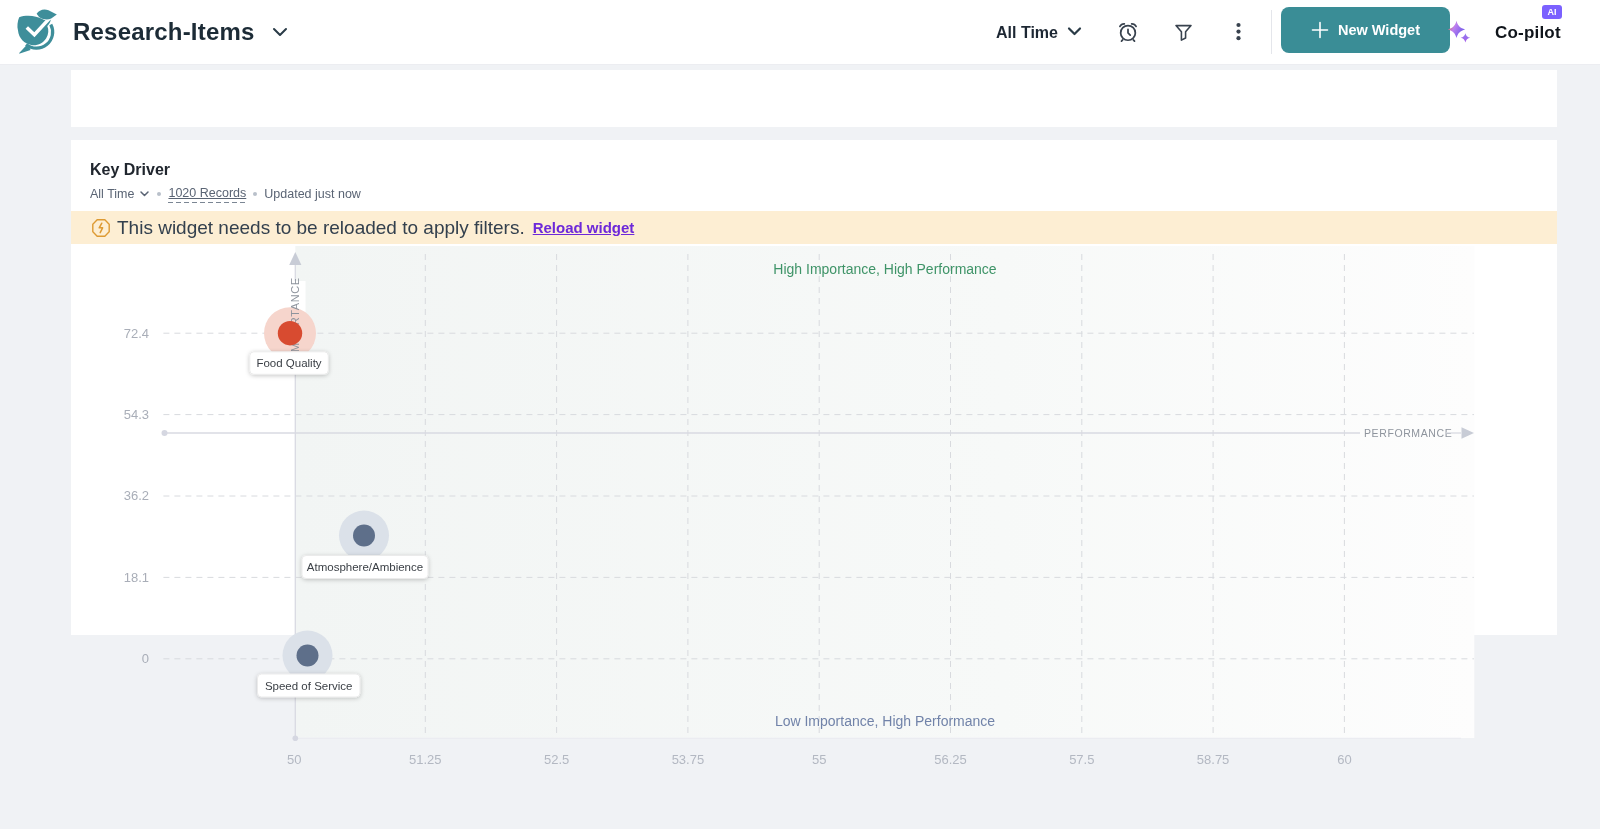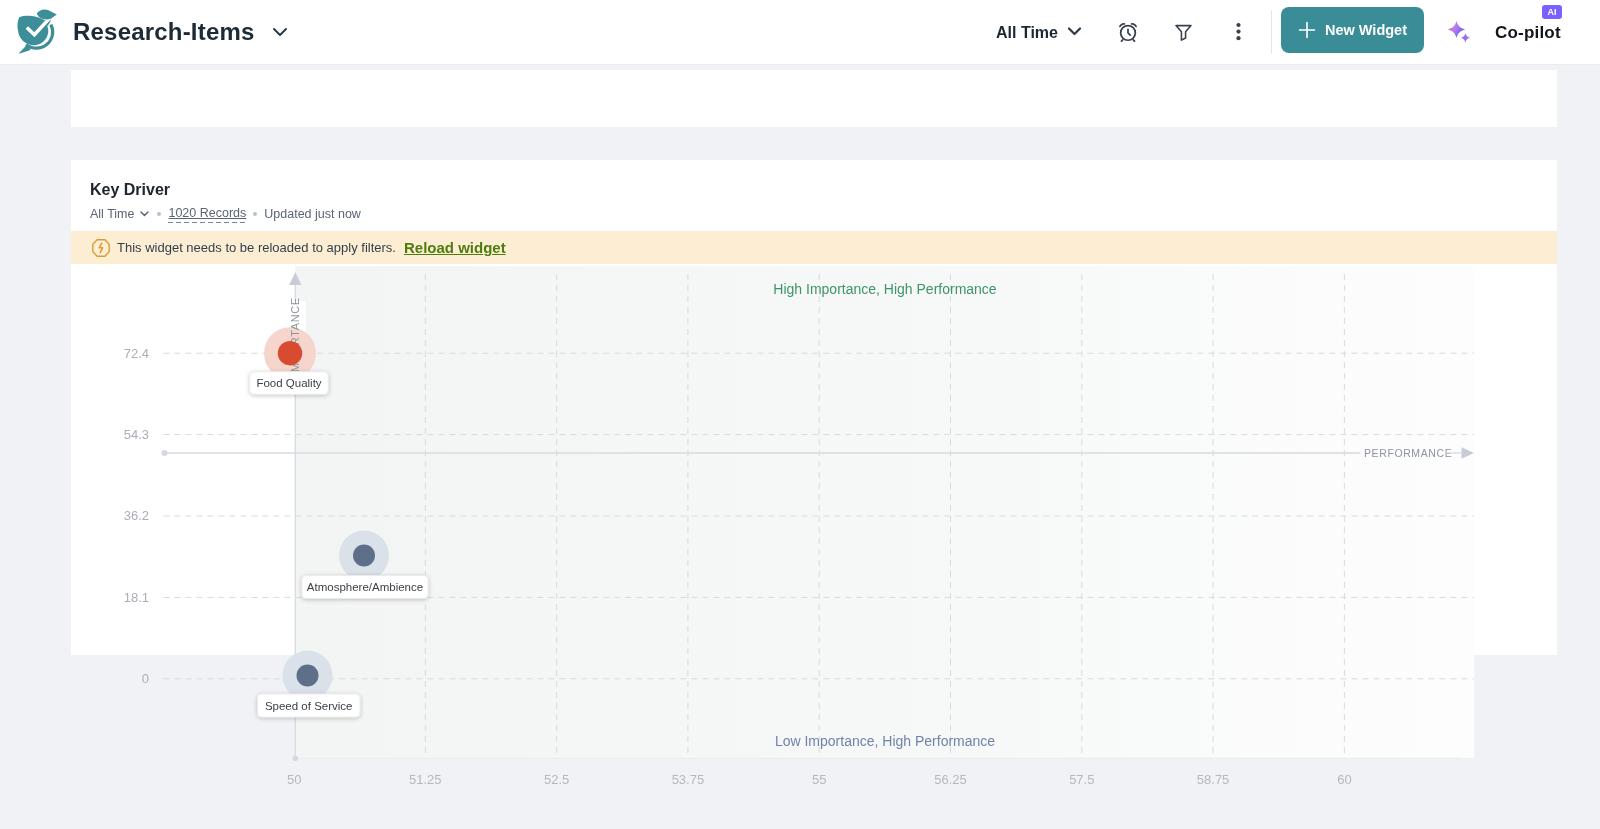--- a/index.html
+++ b/index.html
@@ -4,30 +4,30 @@
 <style>
   * { margin:0; padding:0; box-sizing:border-box; }
   html,body { width:1600px; height:829px; overflow:hidden; background:#f0f2f5;
     font-family:"Liberation Sans", sans-serif; }
   .hdr { position:absolute; left:0; top:0; width:1600px; height:65px; background:#fff;
     border-bottom:1px solid #ecedf1; }
   .title { position:absolute; left:73px; top:18px; font-size:24px; font-weight:bold;
     color:#1c2b36; letter-spacing:0.2px;text-align:center; }
   .card { position:absolute; background:#fff; }
   #card1 { left:71px; top:70px; width:1486px; height:57px; }
-  #card2 { left:71px; top:160px; width:1486px; height:495px; }
+  #card2 { left:71px; top:140px; width:1486px; height:495px; }
   .kd { position:absolute; left:19px; top:21px; font-size:16px; font-weight:bold; color:#20262e; }
   .sub { position:absolute; left:19px; top:46px; height:16px; font-size:12.5px; color:#5a6474;
     display:flex; align-items:center; }
   .sub .dot { width:4px; height:4px; border-radius:50%; background:#b9c0ca; margin:0 7px; }
   .sub .rec { background-image:repeating-linear-gradient(to right, #7b8694 0 5px, transparent 5px 8px); background-position:0 100%; background-size:100% 1px; background-repeat:no-repeat; padding-bottom:3px;text-decoration:underline; }
   .banner { position:absolute; left:0; top:71px; width:1486px; height:33px; background:#fdeed3;
     display:flex; align-items:center; }
-  .banner .txt { font-size:13px; color:#33404e; margin-left:6px; }
-  .banner .lnk { font-size:15px; font-weight:bold; color:#4d7c0f; text-decoration:underline; margin-left:8px; }
+  .banner .txt { font-size:19px; color:#33404e; margin-left:6px; }
+  .banner .lnk { font-size:15px; font-weight:bold; color:#6d28d9; text-decoration:underline; margin-left:8px; }
   .chart { position:absolute; left:0; top:104px; width:1486px; height:551px; }
   .tbr { position:absolute; top:0; height:65px; display:flex; align-items:center; }
 </style>
 </head>
 <body>
 <div class="hdr">
 
   <svg style="position:absolute;left:12px;top:2px" width="54" height="54" viewBox="0 0 54 54">
     <path d="M7.2,15.3 C14.2,12.7 24.5,13.6 30.6,17.3 C34,19.4 37,17.2 38.7,17.6 C38.8,19.7 37.3,22.1 35.3,24.0 C37.0,27.8 36.6,32.4 34.2,36.2 C31.2,40.9 25.8,43.7 20.3,43.2 C12.8,42.4 6.6,36.4 6.0,28.6 C4.8,24.4 5.6,18.9 7.2,15.3 Z" fill="#3e8e9a"></path>
     <path d="M14.1,42.4 A16.2,16.2 0 0 0 38.8,22.4" fill="none" stroke="#3e8e9a" stroke-width="3.2"></path>
@@ -58,21 +58,21 @@
     <path d="M3,4.3 L21,4.3 L14.5,11.8 L14.5,19.2 L9.5,21.8 L9.5,11.8 Z"></path>
   </svg>
 
   <svg style="position:absolute;left:1233px;top:21px" width="11" height="22" viewBox="0 0 11 22" fill="#38424e">
     <circle cx="5.5" cy="4" r="2.1"></circle>
       <circle cx="5.5" cy="10.6" r="2.1"></circle>
       <circle cx="5.5" cy="17.2" r="2.1"></circle>
   </svg>
   <div style="position:absolute;left:1271px;top:10px;width:1px;height:44px;background:#e4e6eb;"></div>
 
-  <div style="position:absolute;left:1281px;top:7px;width:143px;height:46px;background:#3a8d96;border-radius:8px;display:flex;align-items:center;justify-content:center;color:#fff;">
+  <div style="position:absolute;left:1281px;top:7px;width:169px;height:46px;background:#3a8d96;border-radius:8px;display:flex;align-items:center;justify-content:center;color:#fff;">
     <svg width="18" height="18" viewBox="0 0 18 18" stroke="#fff" stroke-width="1.6" stroke-linecap="round">
         <path d="M9 1.5v15M1.5 9h15"></path>
       </svg>
     <span style="font-size:14.5px;font-weight:bold;margin-left:9px;">New Widget</span>
   </div>
 
   <svg style="position:absolute;left:1446px;top:17px" width="28" height="28" viewBox="0 0 28 28">
     <defs>
       <linearGradient id="sg" x1="0" y1="0" x2="1" y2="0.55">
         <stop offset="0" stop-color="#d4661c"></stop>

